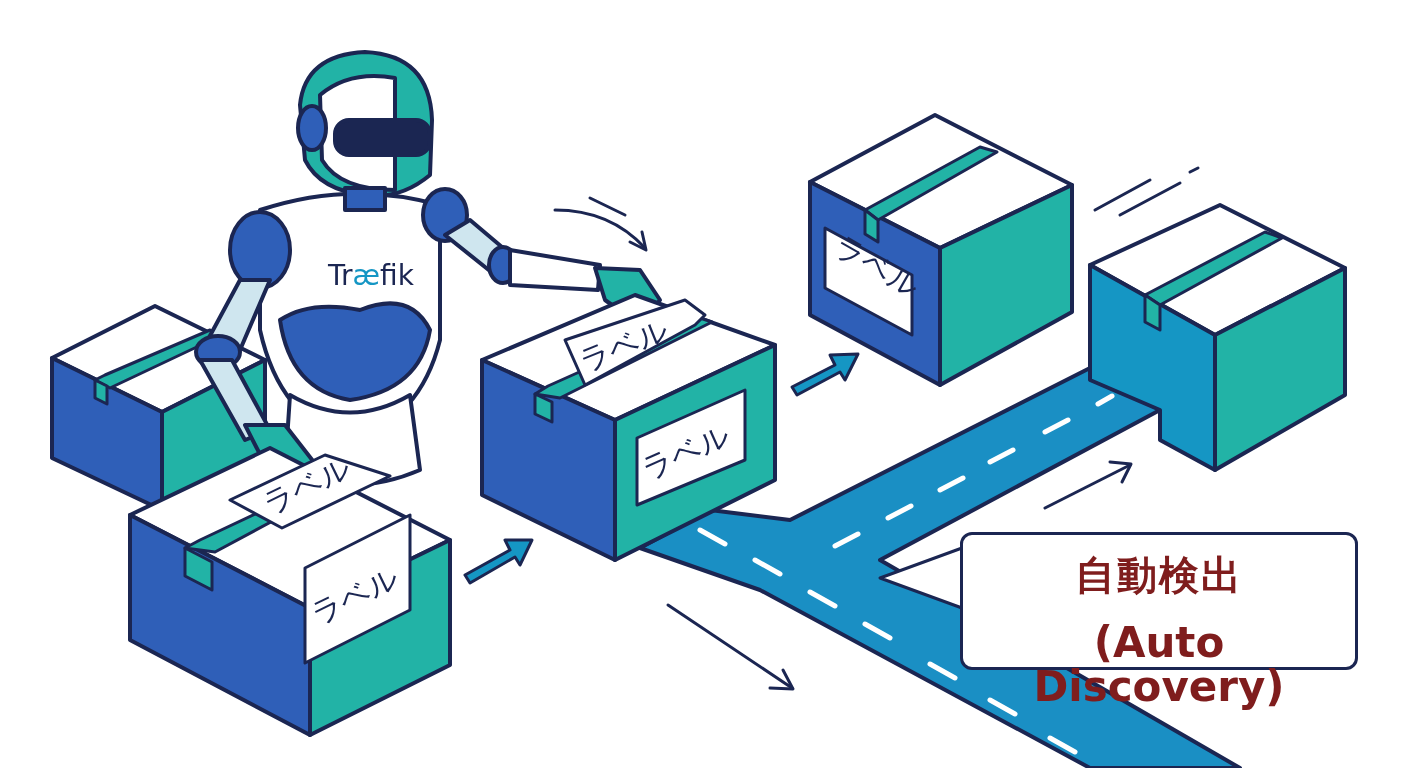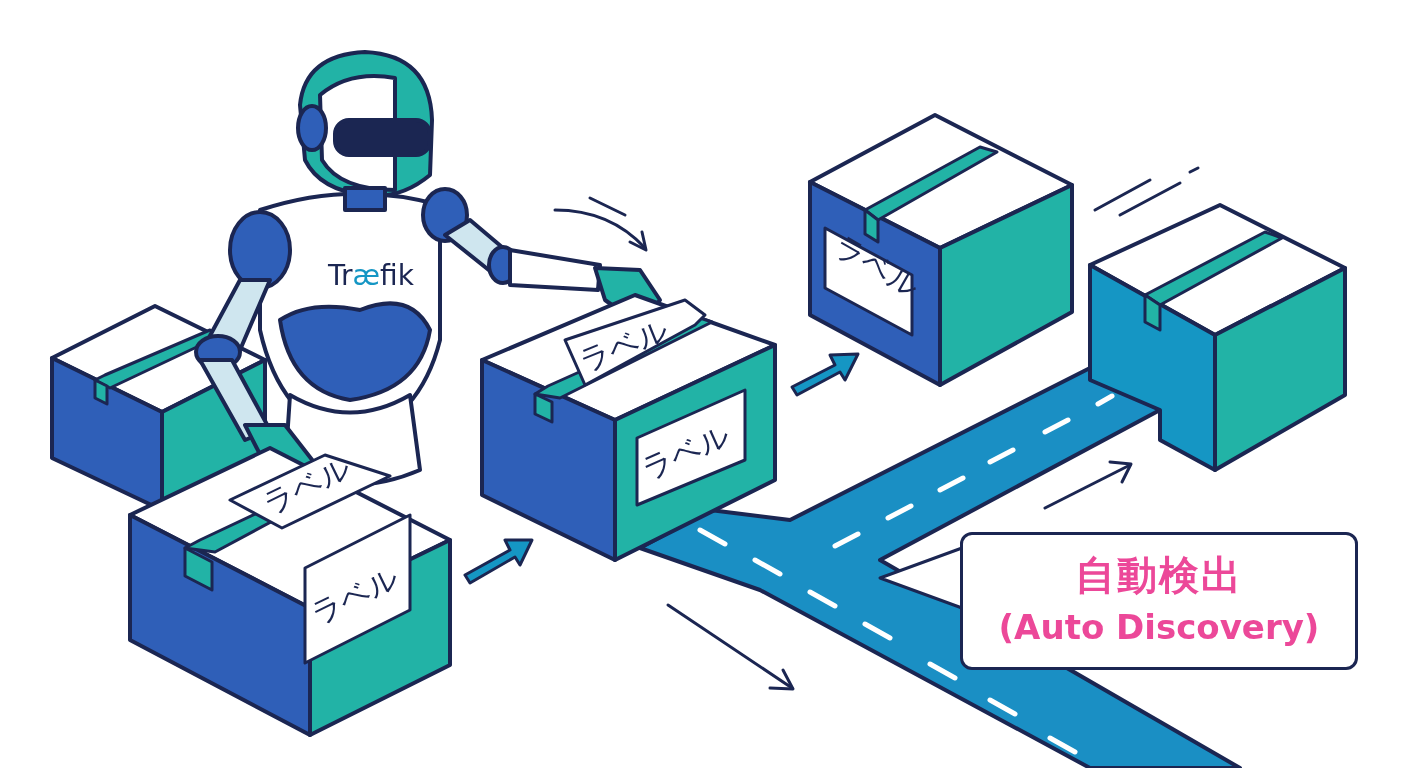--- a/index.html
+++ b/index.html
@@ -1,22 +1,22 @@
 <!DOCTYPE html>
 <html><head>
 <meta charset="utf-8">
 <style>
   html,body{margin:0;padding:0;background:#ffffff;}
   body{width:1408px;height:768px;overflow:hidden;position:relative;font-family:"DejaVu Sans",sans-serif;}
   #scene{position:absolute;left:0;top:0;width:1408px;height:768px;}
   .lbl{font-family:"DejaVu Sans",sans-serif;font-size:30px;fill:#1b2652;font-weight:500;}
   .callout{position:absolute;left:960px;top:532px;width:398px;height:138px;box-sizing:border-box;
-    border:3px solid #1b2652;border-radius:12px;background:#fff;text-align:center;color:#ec4899;}
+    border:3px solid #1b2652;border-radius:12px;background:#fff;text-align:center;color:#7f1d1d;}
   .callout .t1{font-family:"DejaVu Sans",sans-serif;font-weight:bold;font-size:40px;line-height:48px;margin-top:16px;letter-spacing:2px;}
-  .callout .t2{font-family:"DejaVu Sans",sans-serif;font-weight:bold;font-size:34px;line-height:44px;margin-top:6px;}
+  .callout .t2{font-family:"DejaVu Sans",sans-serif;font-weight:bold;font-size:42px;line-height:44px;margin-top:22px;}
 </style>
 </head>
 <body>
 
 <svg id="scene" viewBox="0 0 1408 768" xmlns="http://www.w3.org/2000/svg">
   <g stroke="#1b2652" stroke-width="4" stroke-linejoin="round" stroke-linecap="round">
 
     <g>
       <polygon points="640,548 710,510 790,520 1090,368 1160,410 880,560 1240,768 1090,768 760,590" fill="#1a8fc4"></polygon>
       <g stroke="#ffffff" stroke-width="5" fill="none">

